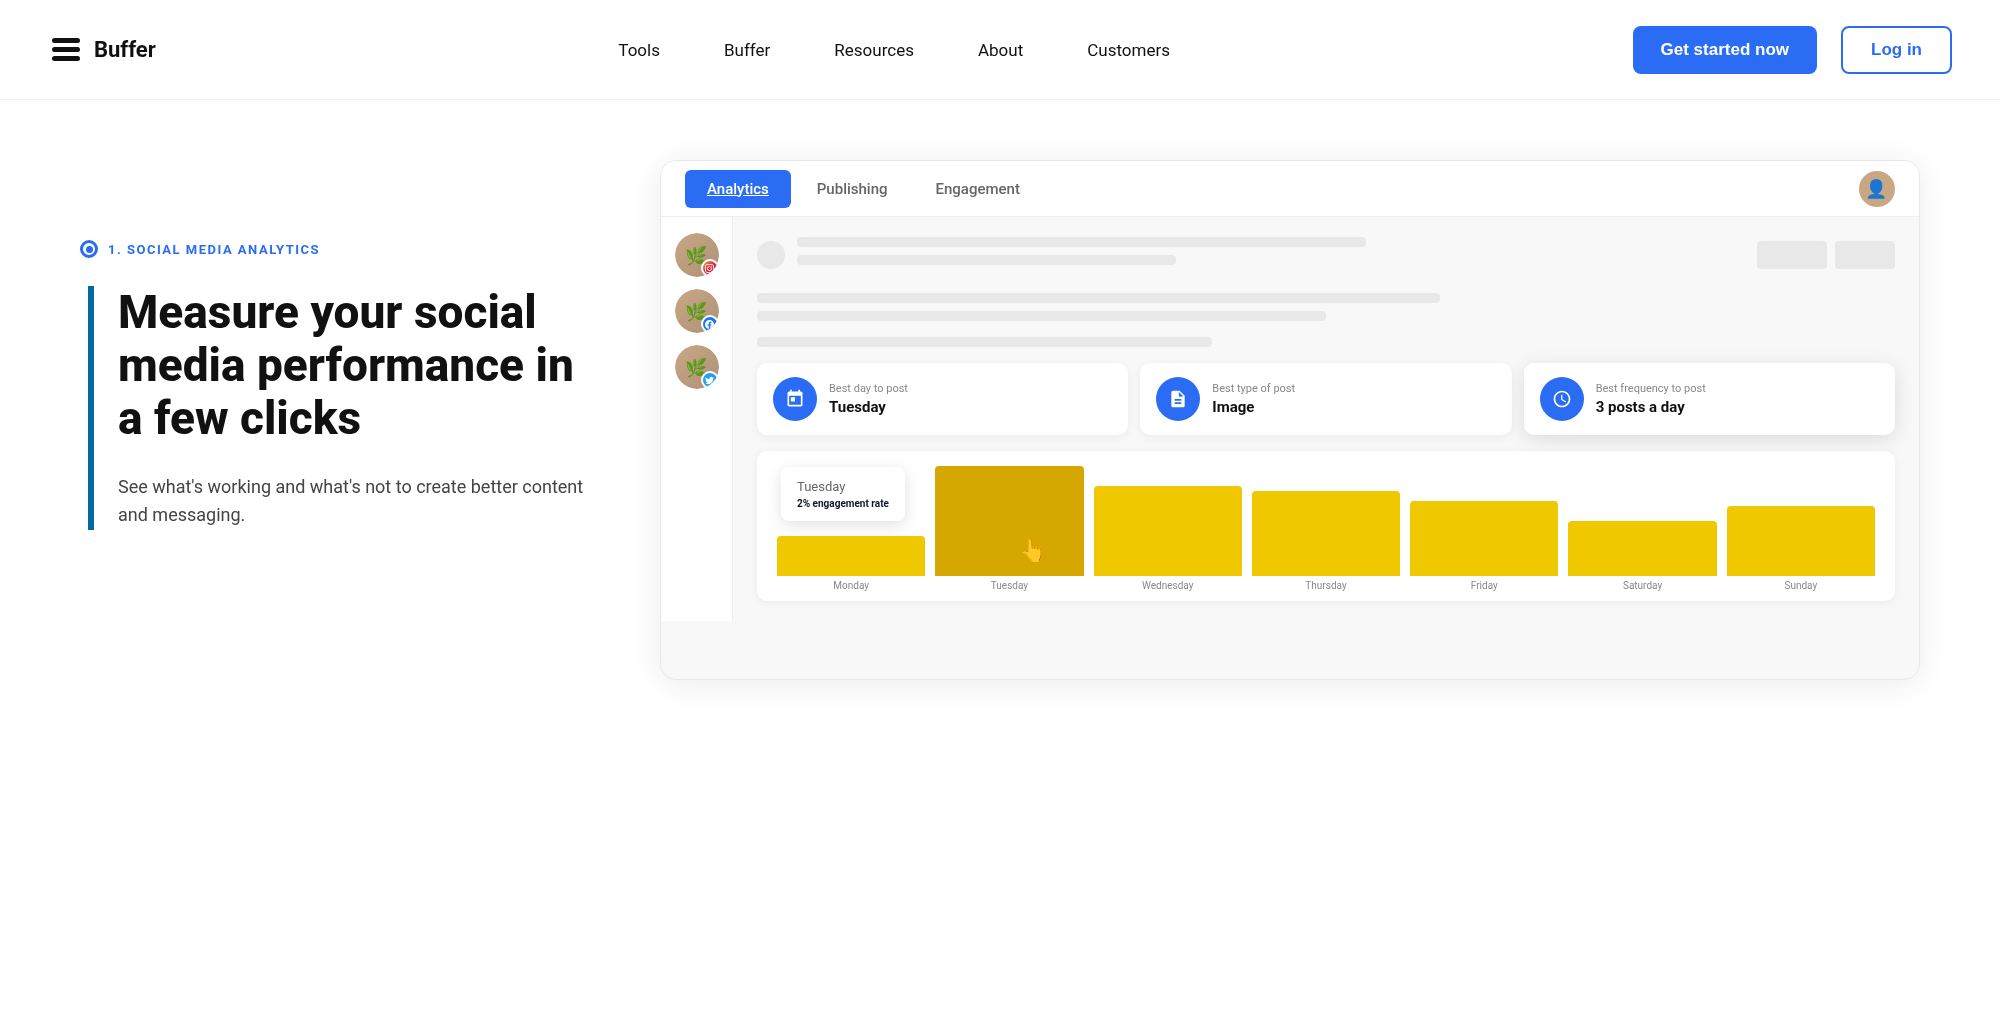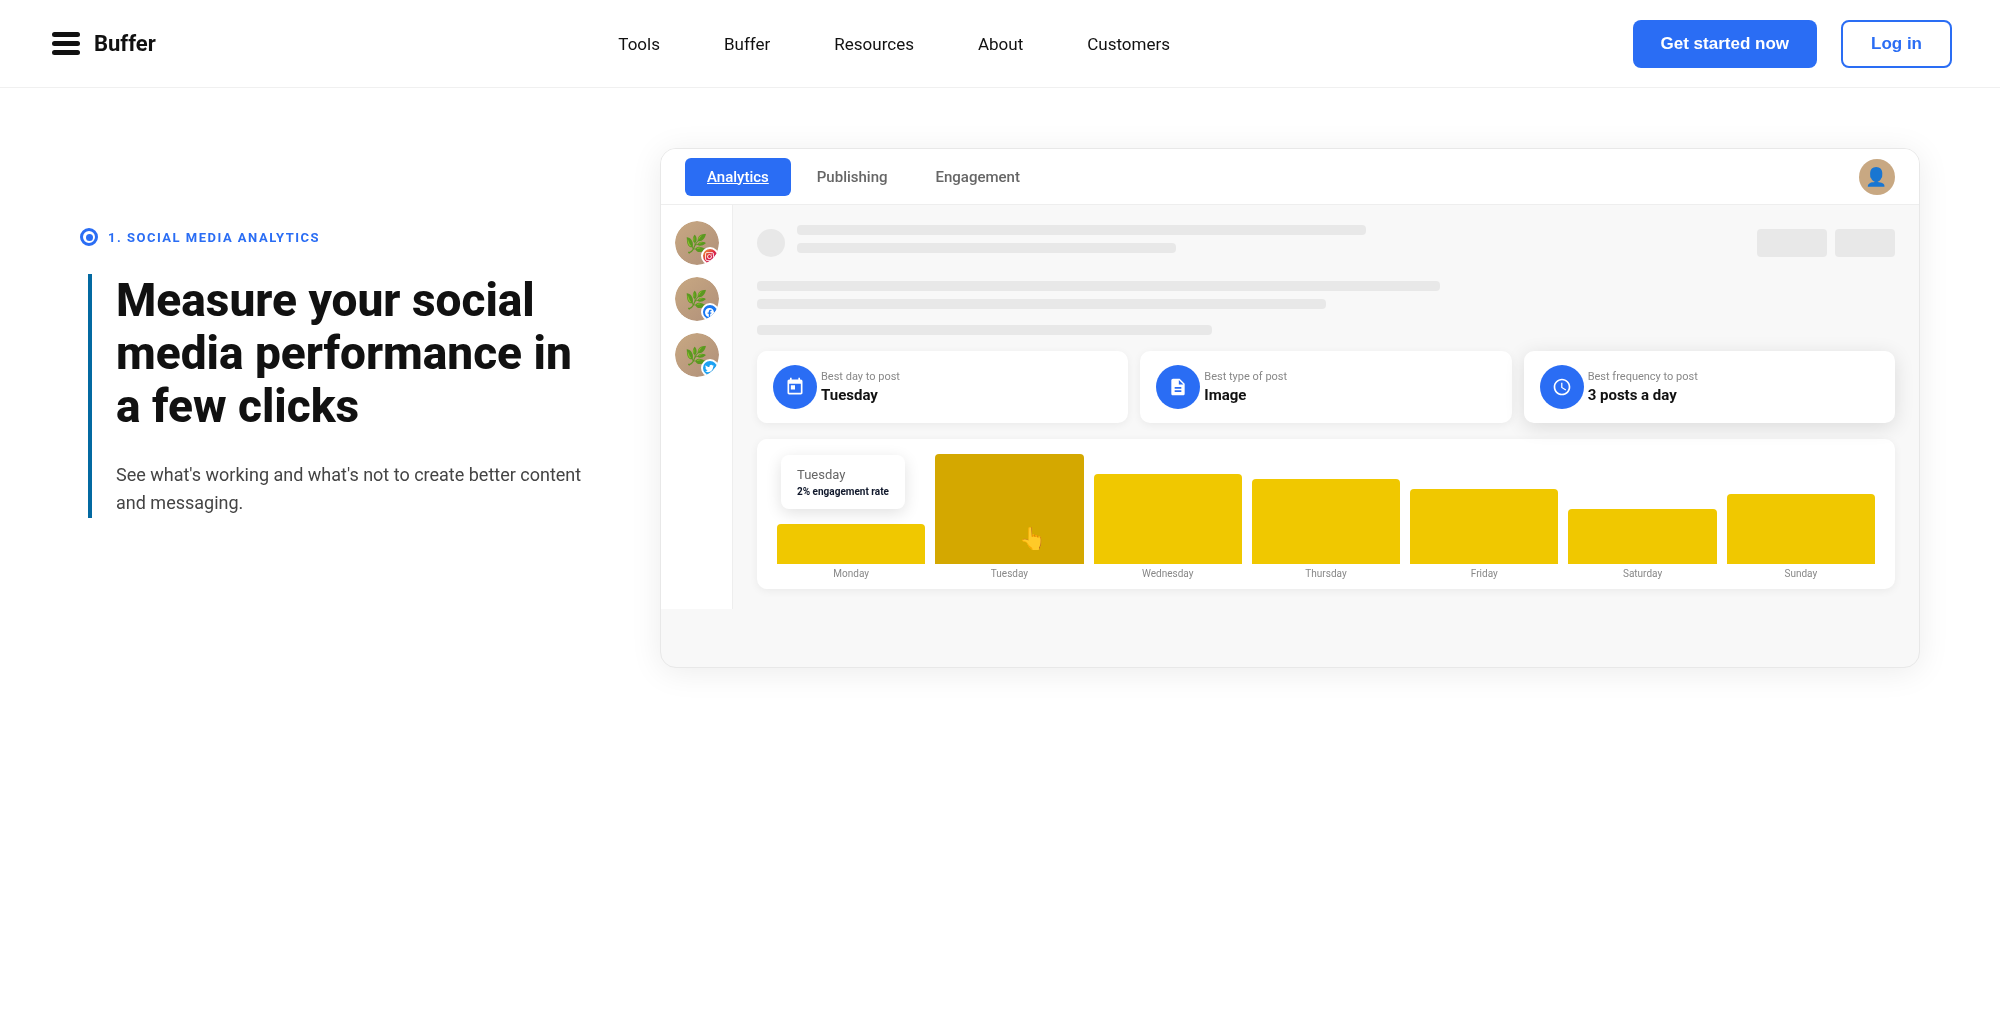--- a/index.html
+++ b/index.html
@@ -1,21 +1,21 @@
 <!DOCTYPE html>
 <html><head>
   <meta charset="utf-8">
   <style>
     * { box-sizing: border-box; margin: 0; padding: 0; }
     body { font-family: -apple-system, BlinkMacSystemFont, 'Segoe UI', Roboto, sans-serif; background: #fff; color: #111; overflow-x: hidden; }
 
     
     .navbar {
       display: flex; align-items: center; justify-content: space-between;
-      padding: 0 48px; height: 88px; border-bottom: 1px solid #f0f0f0;
+      padding: 0 48px; height: 100px; border-bottom: 1px solid #f0f0f0;
       position: sticky; top: 0; background: #fff; z-index: 100;
     }
     .nav-logo { display: flex; align-items: center; gap: 10px; text-decoration: none; color: #111; }
     .nav-logo-icon { width: 36px; height: 36px; }
     .nav-logo-text { font-size: 22px; font-weight: 700; }
     .nav-links { display: flex; align-items: center; gap: 64px; }
     .nav-links a { text-decoration: none; color: #111; font-size: 17px; font-weight: 400; }
     .nav-actions { display: flex; align-items: flex-start; gap: 24px; }
     .btn-primary {
       background: #2a6df4; color: #fff; border: none; border-radius: 8px;
@@ -36,21 +36,21 @@
     .left-panel { flex: 0 0 520px; padding-top: 80px; }
     .section-label { display: flex; align-items: center; gap: 10px; margin-bottom: 28px; }
     .section-dot {
       width: 18px; height: 18px; border-radius: 50%; border: 3px solid #2a6df4;
       display: flex; align-items: center; justify-content: center;
       flex-shrink: 0;
     }
     .section-dot-inner { width: 7px; height: 7px; border-radius: 50%; background: #2a6df4; }
     .section-label-text { color: #2a6df4; font-size: 13px; font-weight: 700; letter-spacing: 1.5px; text-transform: uppercase; }
     .left-border-line {
-      border-left: 4px solid #0369a1; padding-left: 24px; margin-left: 8px;
+      border-left: 6px solid #0369a1; padding-left: 24px; margin-left: 8px;
     }
     .main-heading { font-size: 46px; font-weight: 800; line-height: 1.15; margin-bottom: 28px; }
     .main-subtext { font-size: 18px; color: #444; line-height: 1.6; }
 
     
     .right-panel { flex: 1; position: relative; }
     .mockup-container {
       background: #f8f8f8; border-radius: 16px; border: 1px solid #e8e8e8;
       overflow: hidden; box-shadow: 0 4px 32px rgba(0,0,0,0.08);
       min-height: 520px;
@@ -105,21 +105,21 @@
     .skel-header-row { display: flex; gap: 12px; margin-bottom: 20px; align-items: center; }
     .skel-round { width: 28px; height: 28px; border-radius: 50%; background: #e8e8e8; flex-shrink: 0; }
     .skel-lines { flex: 1; }
 
     
     .insight-row {
       display: flex; gap: 12px; margin: 16px 0; align-items: stretch;
     }
     .insight-card {
       background: #fff; border-radius: 10px; padding: 14px 16px;
-      display: flex; align-items: center; gap: 4px; flex: 1;
+      display: flex; align-items: center; gap: 12px; flex: 1;
       box-shadow: 0 2px 8px rgba(0,0,0,0.06);
     }
     .insight-card.highlighted {
       box-shadow: 0 4px 20px rgba(0,0,0,0.12); z-index: 2; position: relative;
     }
     .insight-icon {
       width: 44px; height: 44px; border-radius: 50%; background: #2a6df4;
       display: flex; align-items: center; justify-content: center; flex-shrink: 0;
     }
     .insight-icon svg { fill: #fff; }

